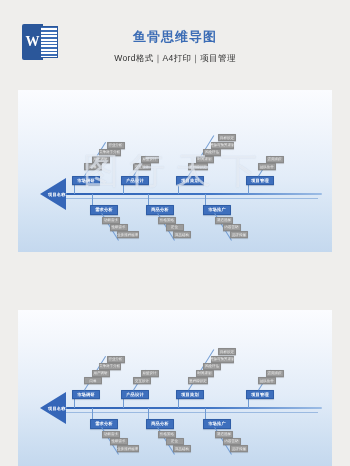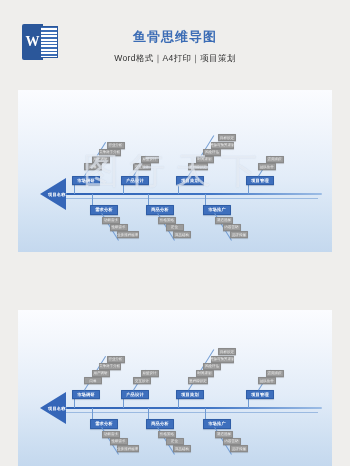--- a/index.html
+++ b/index.html
@@ -109,21 +109,21 @@
   <div class="header">
 
     <div class="wordicon">
       <div class="tile">
         <span>W</span>
       </div>
       <div class="doc"></div>
     </div>
 
     <div class="title">鱼骨思维导图</div>
-    <div class="subtitle">Word格式｜A4打印｜项目策划</div>
+    <div class="subtitle">Word格式｜A4打印｜项目管理</div>
   </div>
 
   <div class="panel" id="panel-1">
     <div class="canvas" id="canvas-1">
         <div class="head" style="left: 22px; top: 88px;"></div>
         <div class="headlabel" style="left: 30px; top: 101.8px;">项目名称</div>
         <div class="spine" style="left: 48px; top: 102.8px; width: 256px;"></div>
         <div class="spine-thin" style="left: 48px; top: 107.5px; width: 252px;"></div>
         <div class="stub" style="left: 56px; top: 85.5px; height: 18.5px;"></div>
         <div class="cat" style="left: 54px; top: 85.5px; width: 26px; height: 7.5px;">市场调研</div>

